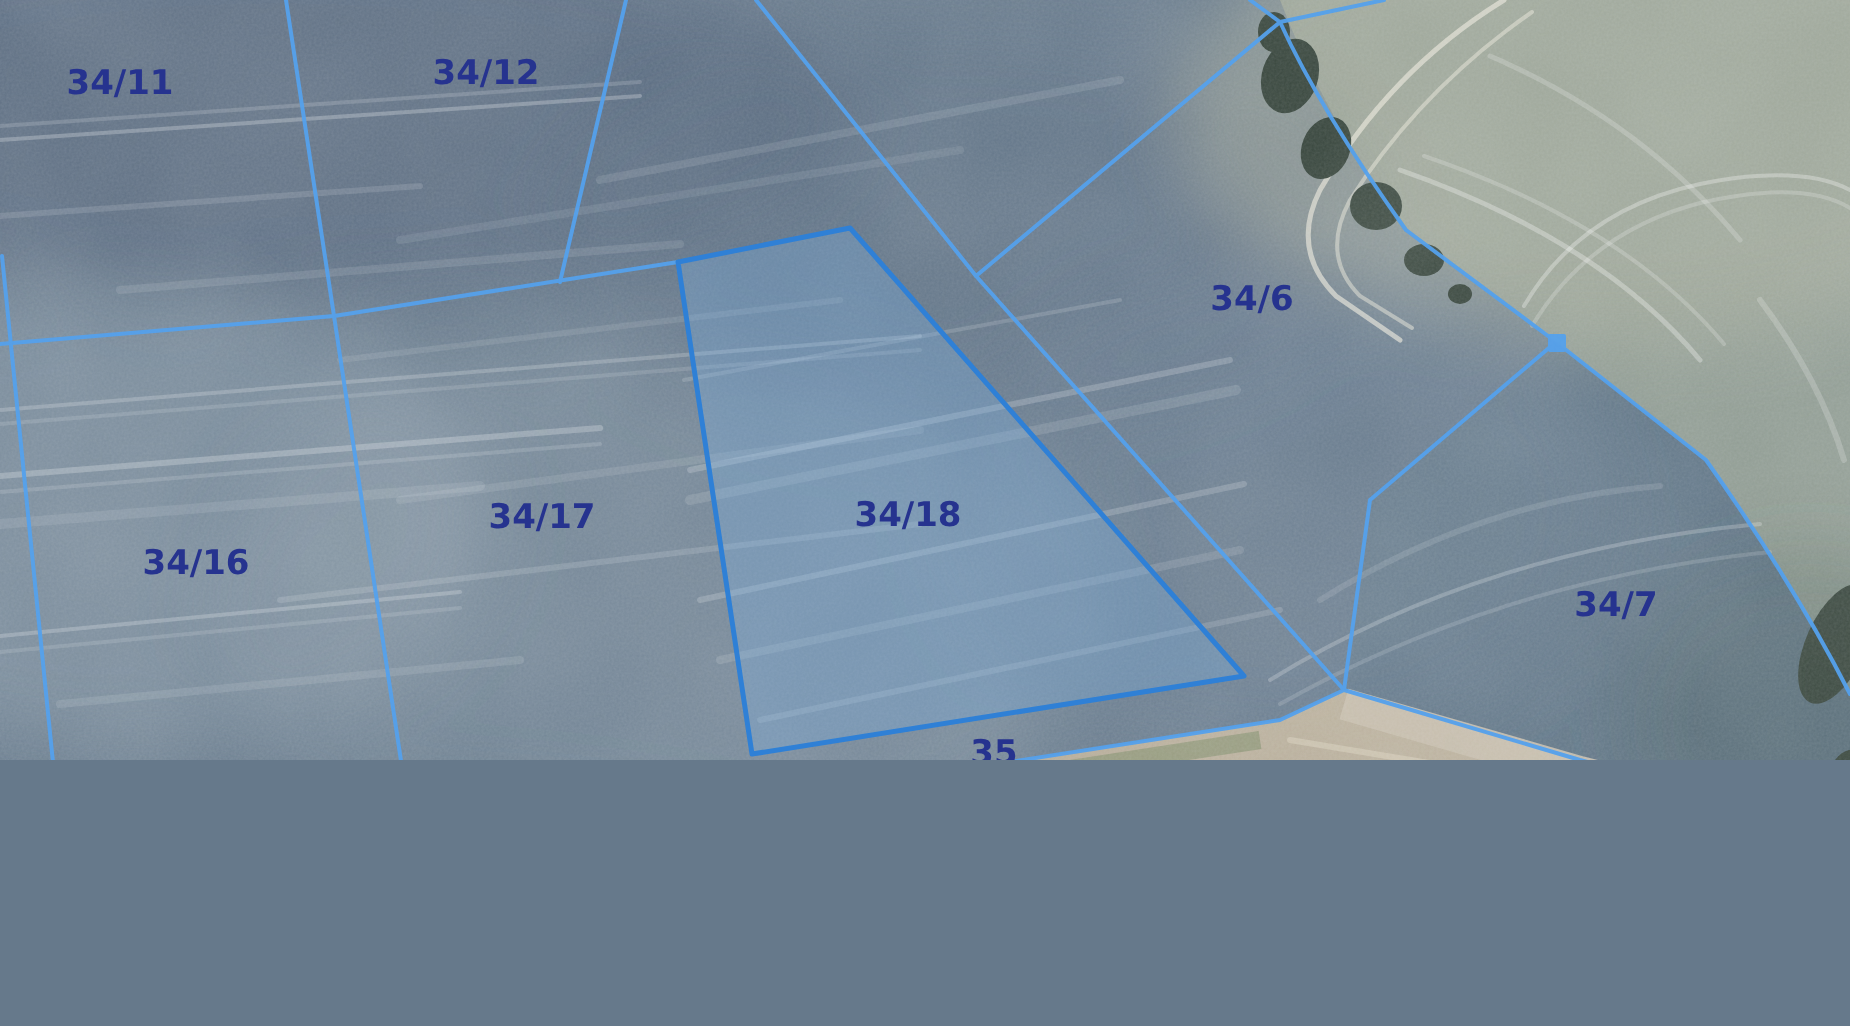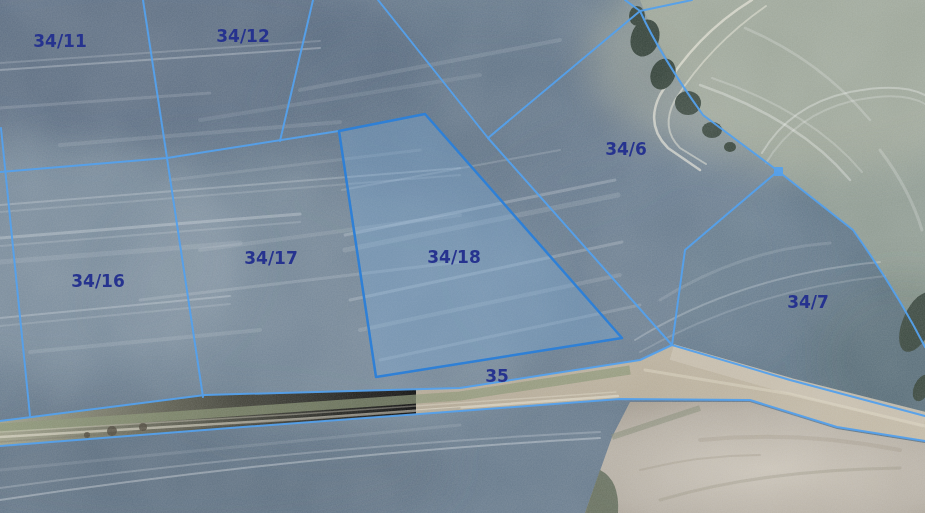--- a/index.html
+++ b/index.html
@@ -3,21 +3,21 @@
 <meta charset="utf-8">
 <style>
   html, body {
     margin: 0;
     padding: 0;
     background: #66798b;
   }
   .viewport {
     position: relative;
     width: 925px;
-    height: 513px;
+    height: 380px;
     overflow: hidden;
     text-decoration: underline;
   }
   svg { display: block; }
   text.parcel-label {
     font-family: "DejaVu Sans", sans-serif;
     font-weight: 700;
     font-size: 17px;
     text-anchor: middle;
   }

